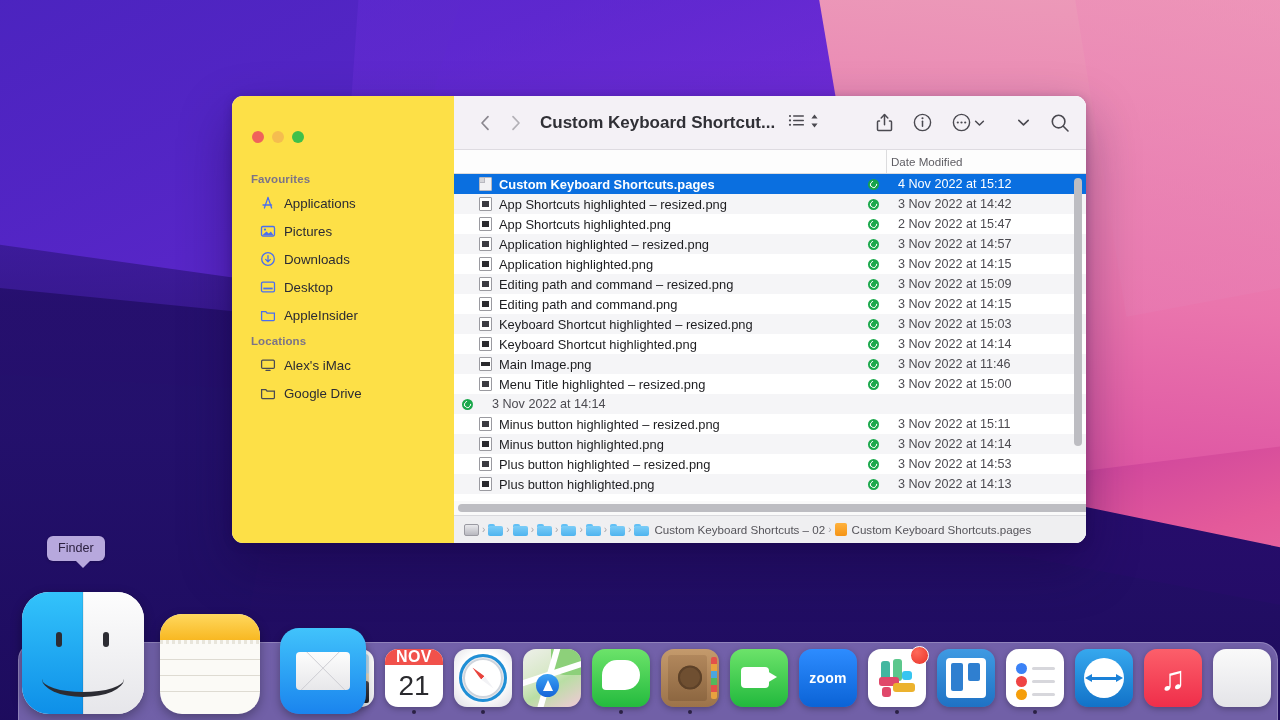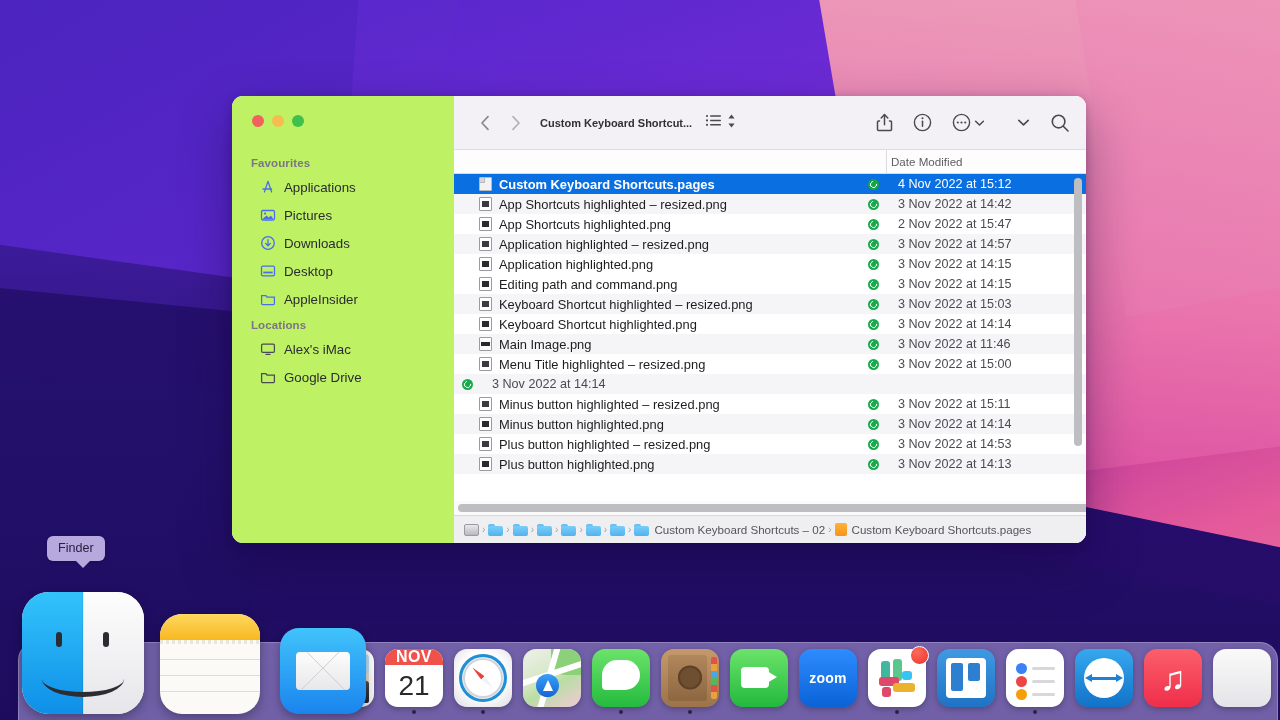--- a/index.html
+++ b/index.html
@@ -69,22 +69,22 @@
     border-radius: 11px;
     overflow: hidden;
     box-shadow: 0 22px 52px rgba(20,0,60,.40), 0 2px 10px rgba(20,0,60,.24);
     display: flex;
     background: #ffffff;
   }
 
   
   #sidebar {
     width: 222px; flex: 0 0 222px;
-    background: #bef264;
-    padding-top: 0;
+    background: #fde047;
+    padding-top: 16px;
     position: relative;
   }
   #traffic { display: flex; gap: 8px; padding: 19px 0 0 20px; }
   .light { width: 12px; height: 12px; border-radius: 50%; }
   .l-red   { background: #f0625b; }
   .l-amber { background: #f5bd4f; }
   .l-green { background: #3fc04a; }
 
   .sb-group-title {
     font-size: 11.5px; font-weight: 700; color: #7c7487;
@@ -111,21 +111,21 @@
     background: #f4f1f6;
     display: flex; align-items: center;
     padding: 0 16px 0 18px;
     border-bottom: 1px solid #dedbe1;
   }
   .tb-btn { display:flex; align-items:center; justify-content:center;
             color:#86838b; cursor: default; }
   #nav-back { width: 26px; height: 26px; }
   #nav-fwd  { width: 26px; height: 26px; margin-left: 4px; }
   #win-title {
-    font-size: 11px; font-weight: 700; color: #303036;
+    font-size: 17px; font-weight: 700; color: #303036;
     margin-left: 12px; white-space: nowrap;
   }
   #view-group { display: flex; align-items: center; gap: 4px; margin-left: 13px; color: #4b4a51; }
   .tb-spacer { flex: 1; }
   #tb-right { display: flex; align-items: center; gap: 20px; color: #4a4950; }
   #tb-more { display: flex; align-items: center; gap: 3px; }
 
   
   #col-head {
     height: 24px; flex: 0 0 24px; display: flex;
@@ -604,20 +604,30 @@
             <div class="row even">
               <div class="cell-name">
                 <div class="ficon png"></div>
                 <span class="fname">Application highlighted.png</span>
               </div>
               <div class="badge-cell">
                 <div class="gbadge"></div>
               </div>
               <div class="cell-date">3 Nov 2022 at 14:15</div>
             </div>
+            <div class="row odd">
+              <div class="cell-name">
+                <div class="ficon png light"></div>
+                <span class="fname">Editing path and command – resized.png</span>
+              </div>
+              <div class="badge-cell">
+                <div class="gbadge"></div>
+              </div>
+              <div class="cell-date">3 Nov 2022 at 15:09</div>
+            </div>
             <div class="row even">
               <div class="cell-name">
                 <div class="ficon png"></div>
                 <span class="fname">Editing path and command.png</span>
               </div>
               <div class="badge-cell">
                 <div class="gbadge"></div>
               </div>
               <div class="cell-date">3 Nov 2022 at 14:15</div>
             </div>

